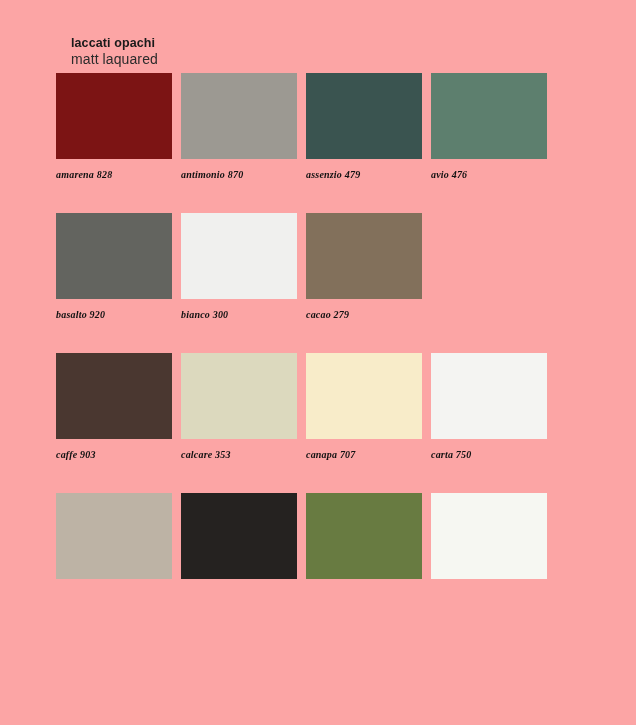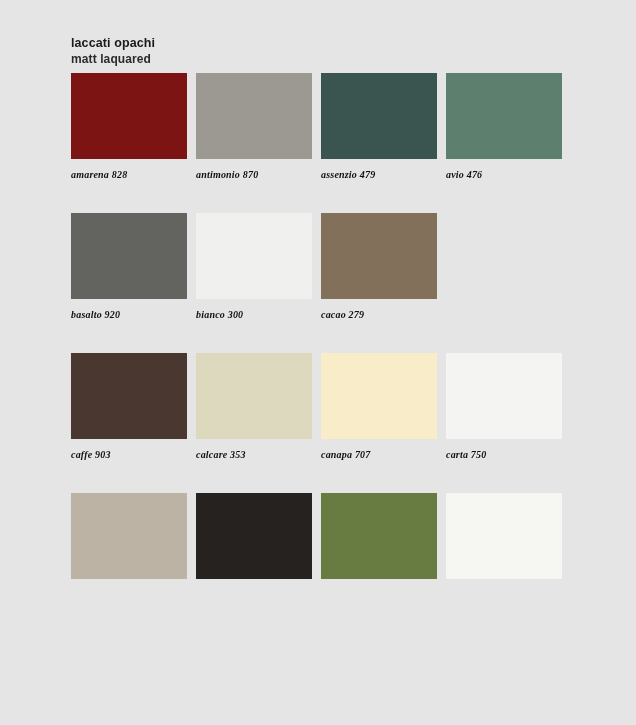--- a/index.html
+++ b/index.html
@@ -15,49 +15,49 @@
     -webkit-font-smoothing: antialiased;
     overflow: hidden;
     position: relative;
   }
   .page {
     position: absolute;
     left: 0;
     top: 0;
     width: 636px;
     height: 725px;
-    background: #e5e5e5;
+    background: #fca5a5;
   }
   .header {
     position: absolute;
     left: 71px;
     top: 36px;
     width: 400px;
   }
   .header-title {
     font-family: "Liberation Sans", sans-serif;
     font-size: 12.5px;
     font-weight: bold;
     color: #1a1a1a;
     letter-spacing: 0.1px;
     line-height: 15px;
     margin: 0;
   }
   .header-subtitle {
     font-family: "Liberation Sans", sans-serif;
-    font-size: 12px;
-    font-weight: bold;
+    font-size: 14px;
+    font-weight: normal;
     color: #2b2b2b;
     letter-spacing: 0.1px;
     line-height: 14px;
     margin: 1px 0 0 0;
   }
   .swatch-grid {
     position: absolute;
-    left: 71px;
+    left: 56px;
     top: 73px;
     width: 496px;
   }
   .swatch-row {
     display: flex;
     flex-direction: row;
     margin-bottom: 32px;
   }
   .swatch-row:last-child {
     margin-bottom: 0;

